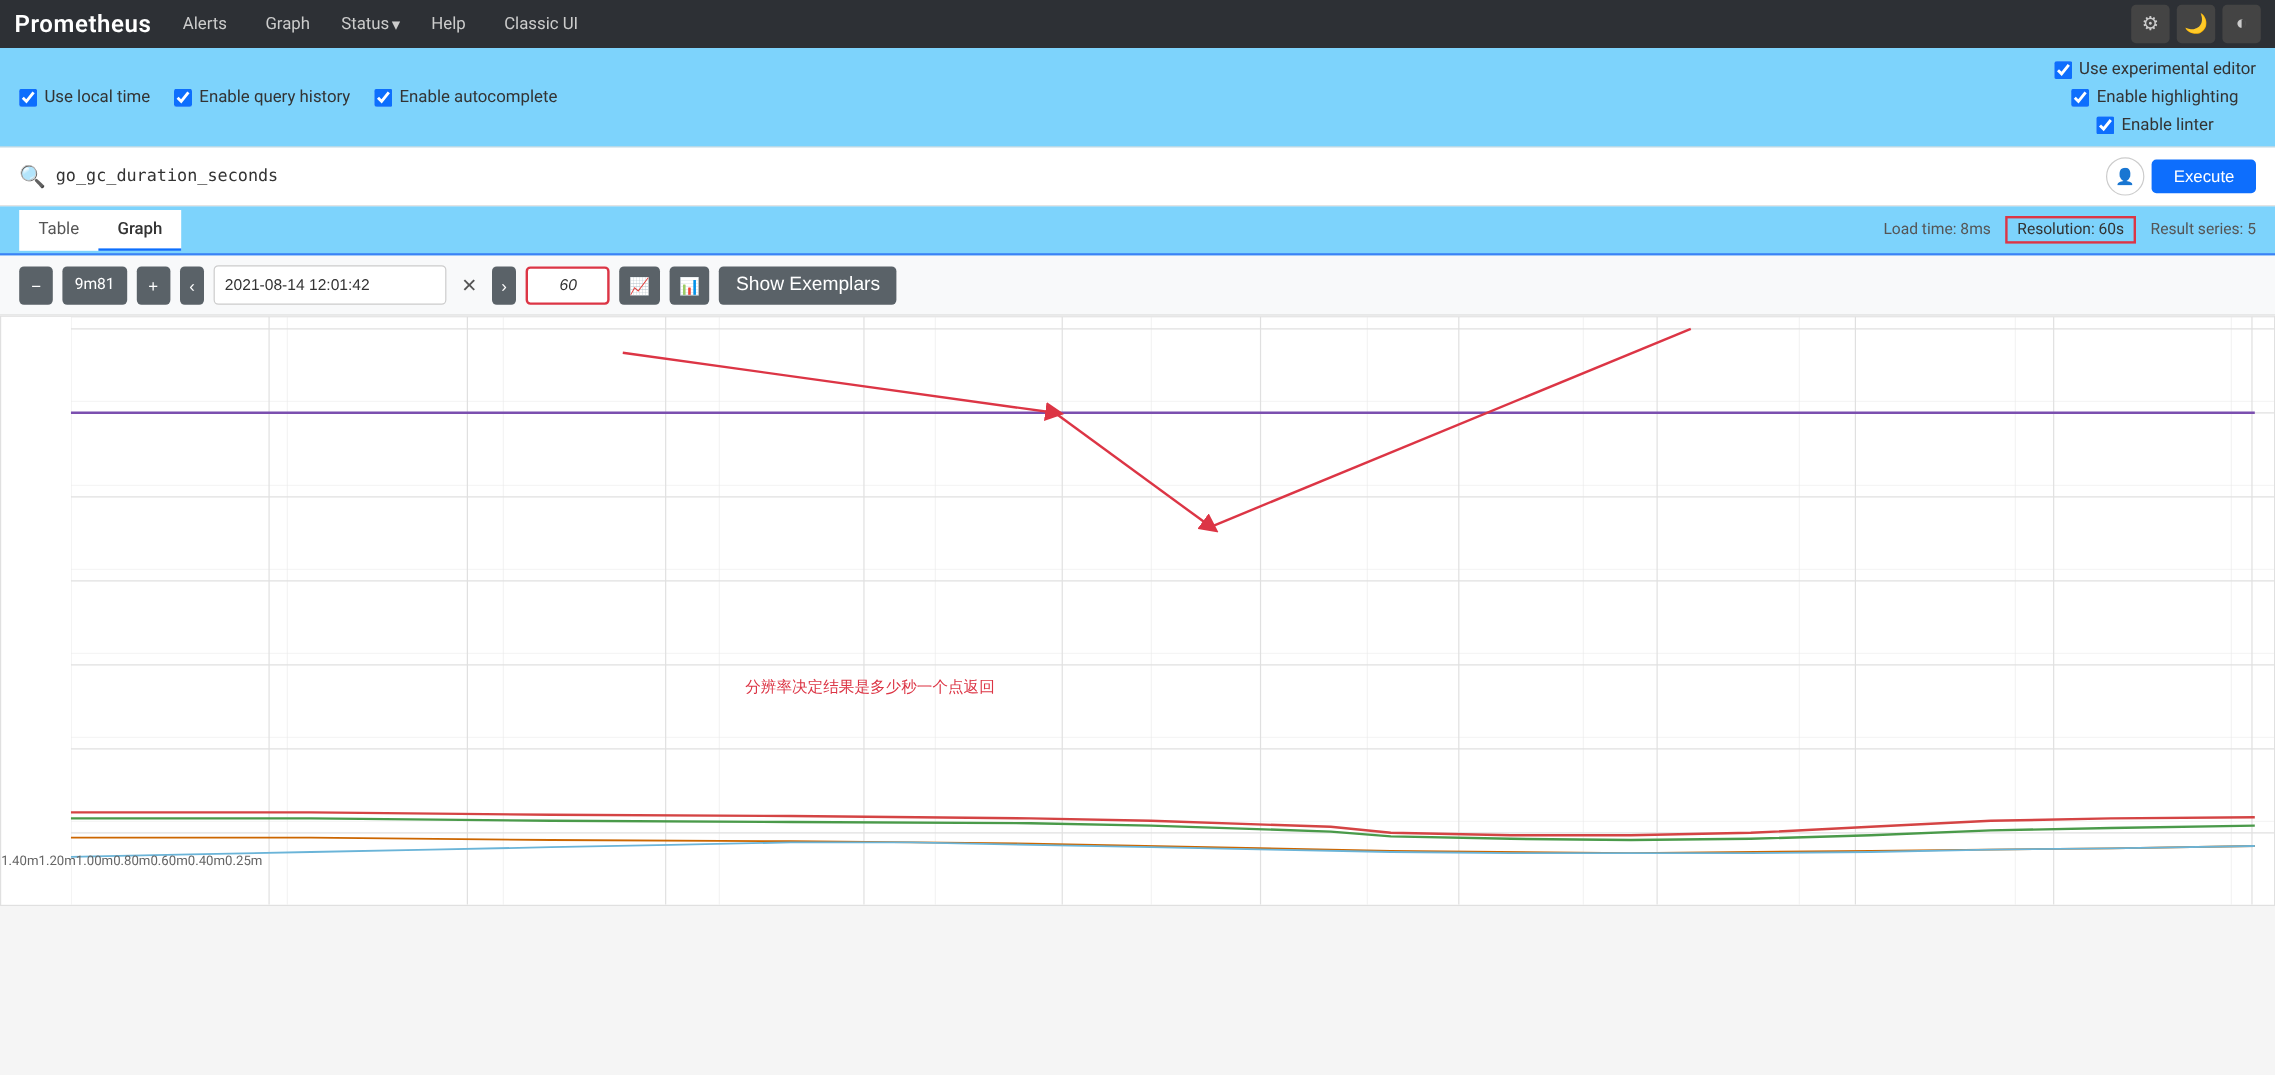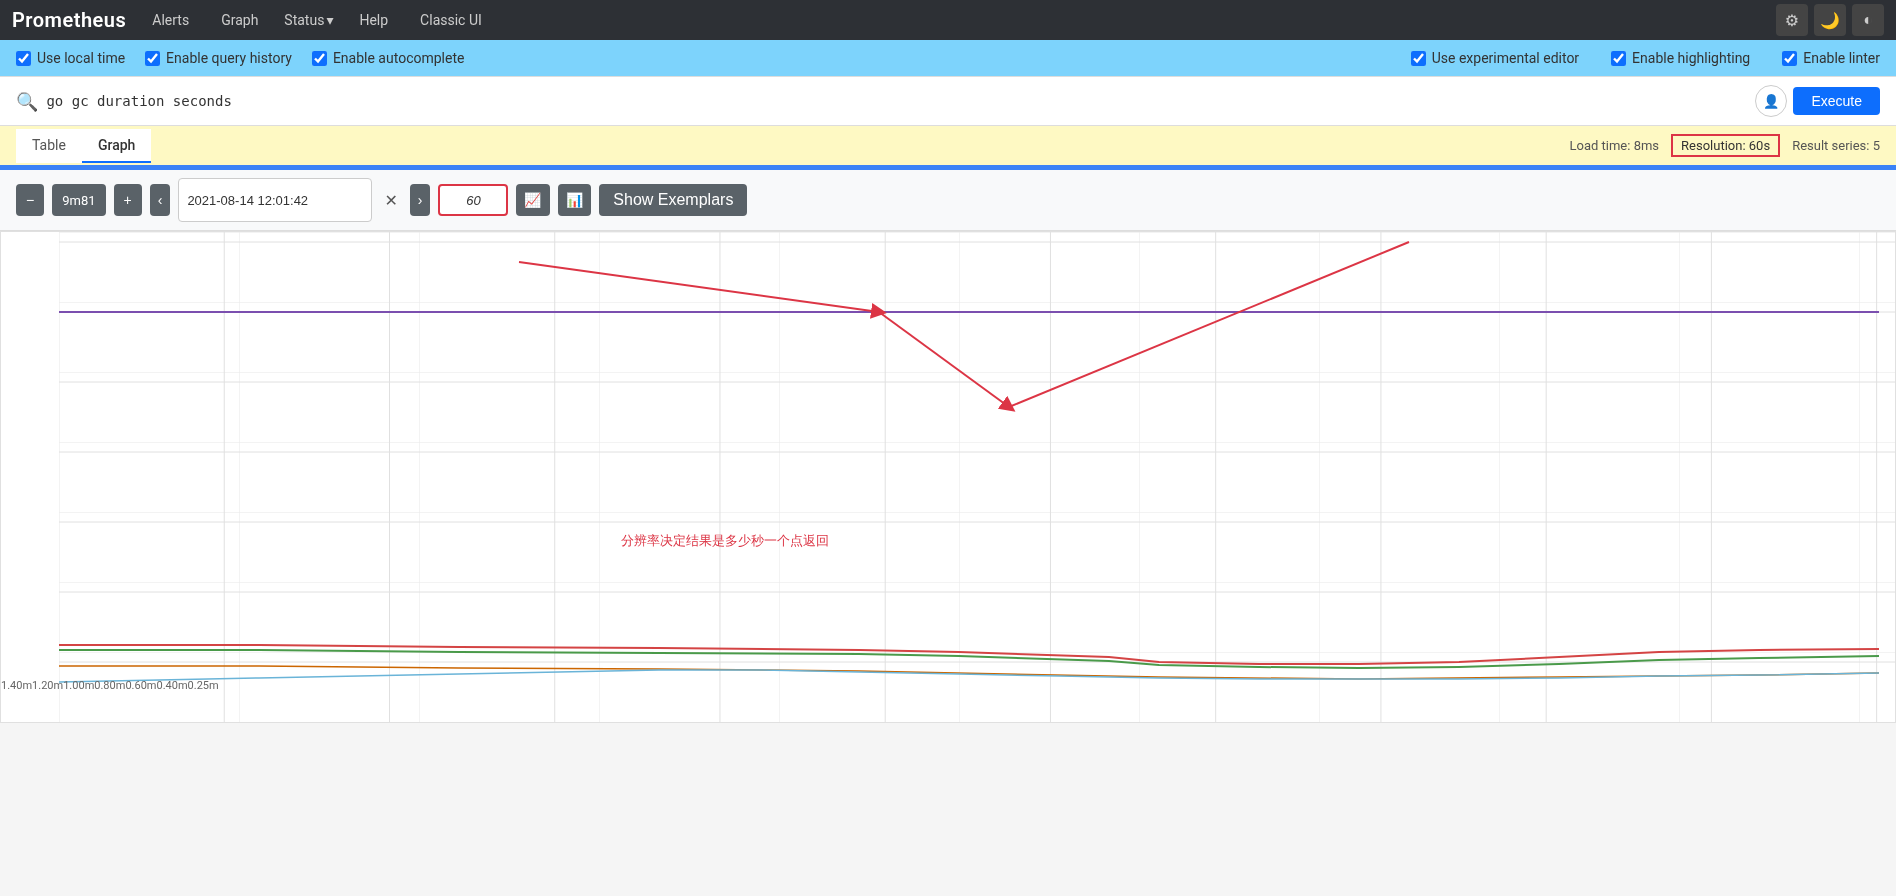--- a/index.html
+++ b/index.html
@@ -76,21 +76,22 @@
     .checkbox-item input[type="checkbox"] {
       accent-color: #0d6efd;
       width: 15px;
       height: 15px;
       cursor: pointer;
     }
     .options-right {
       margin-left: auto;
       display: flex;
       align-items: center;
-      gap: 32px;
+      gap: 7px;
+      flex-direction: column;
     }
 
     
     .search-bar {
       background: #fff;
       border-bottom: 1px solid #ddd;
       padding: 8px 16px;
       display: flex;
       align-items: center;
       gap: 8px;
@@ -216,21 +217,21 @@
       height: 32px;
       display: flex;
       align-items: center;
       justify-content: center;
     }
     .datetime-input {
       border: 1px solid #ccc;
       border-radius: 4px;
       padding: 4px 8px;
       font-size: 13px;
-      height: 44px;
+      height: 33px;
       color: #333;
       background: #fff;
     }
     .btn-clear {
       background: none;
       border: none;
       cursor: pointer;
       color: #555;
       font-size: 16px;
       padding: 0 4px;
@@ -333,21 +334,21 @@
 
 <div class="search-bar">
   <span class="search-icon-wrap">🔍</span>
   <input class="search-input" type="text" value="go_gc_duration_seconds" style="">
   <div class="search-right">
     <button class="btn-icon-circle">👤</button>
     <button class="btn-execute">Execute</button>
   </div>
 </div>
 
-<div style="background:#fef9c3; border-bottom:5px solid #3b82f6; display:flex; align-items:center; padding:0 16px;">
+<div style="background:#7dd3fc; border-bottom:2px solid #3b82f6; display:flex; align-items:center; padding:0 16px;">
   <div class="tabs" style="border-bottom:none; padding:0; flex:0 0 auto;">
     <div class="tab">
       <span>Table</span>
     </div>
     <div class="tab active">
       <span>Graph</span>
     </div>
   </div>
   <div class="tab-meta">
     <span>Load time: 8ms</span>

